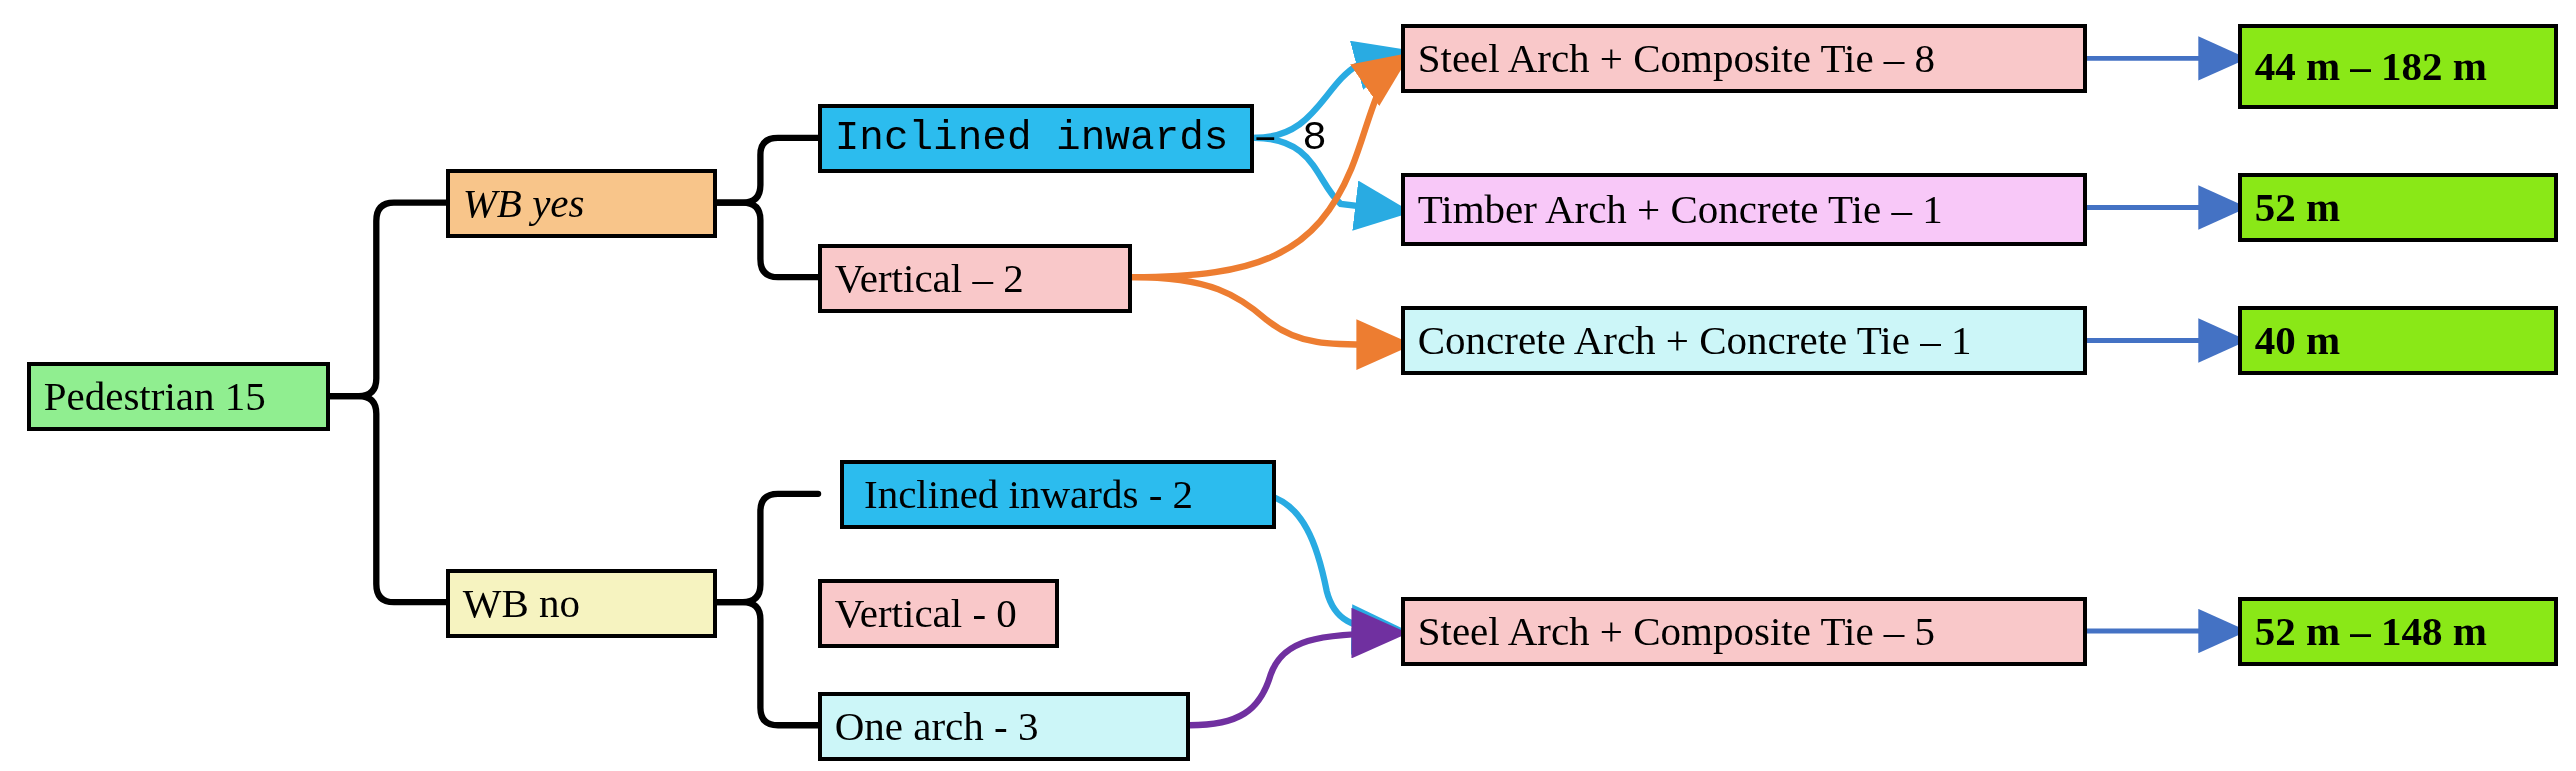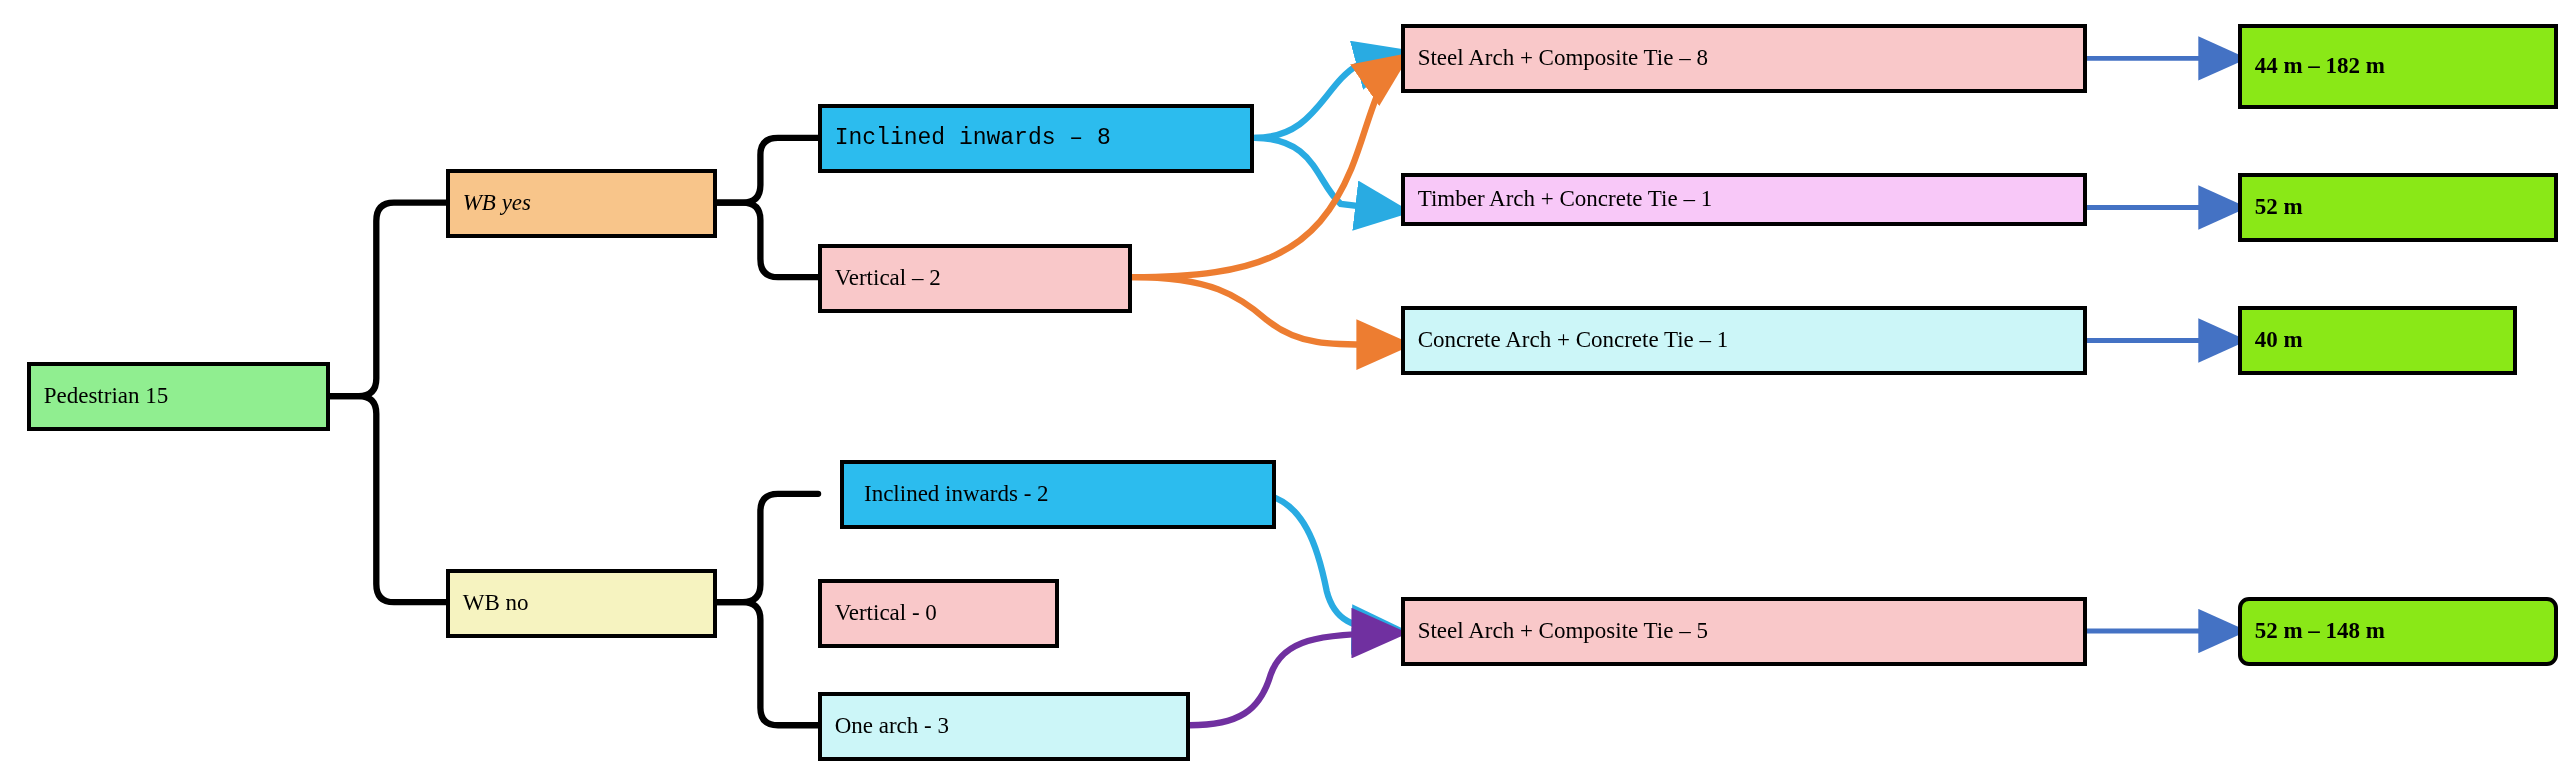--- a/index.html
+++ b/index.html
@@ -2,21 +2,21 @@
 <html style="font-size:11.3px"><head>
 <meta charset="utf-8">
 <style>
   html,body{margin:0;padding:0;background:#ffffff;}
   body{width:2576px;height:771px;overflow:hidden;
        font-family:"Liberation Serif","DejaVu Serif",serif;}
   #stage{position:relative;width:2576px;height:771px;background:#fff;}
   svg.links{position:absolute;left:0;top:0;width:2576px;height:771px;overflow:visible;}
   .node{position:absolute;box-sizing:border-box;border:4.2px solid #000;
         display:flex;align-items:center;color:#000;
-        font-size:23px;line-height:1.05;white-space:nowrap;
+        font-size:41px;line-height:1.05;white-space:nowrap;
         padding-left:12.7px;z-index:5;}
   .node.bold{font-weight:bold;}
   .nd-root{background:#90EE90;}
   .nd-orange{background:#F8C58A;}
   .nd-yellow{background:#F6F3C0;}
   .nd-blue{background:#2CBCEE;}
   .nd-pink{background:#F9C8C9;}
   .nd-cyan{background:#CCF6F8;}
   .nd-magenta{background:#F8C8F8;}
   .nd-green{background:#8AE817;}
@@ -128,42 +128,42 @@
   </div>
 
   <div class="node nd-cyan" style="left:818px;top:692px;width:372px;height:69px;">
     <span>One arch - 3</span>
   </div>
 
   <div class="node nd-pink" style="left:1401px;top:24px;width:686px;height:69px;">
     <span>Steel Arch + Composite Tie – 8</span>
   </div>
 
-  <div class="node nd-magenta" style="left:1401px;top:173px;width:686px;height:53px;">
+  <div class="node nd-magenta" style="left:1401px;top:173px;width:686px;height:73px;">
     <span>Timber Arch + Concrete Tie – 1</span>
   </div>
 
   <div class="node nd-cyan" style="left:1401px;top:306px;width:686px;height:69px;">
     <span>Concrete Arch + Concrete Tie – 1</span>
   </div>
 
   <div class="node nd-pink" style="left:1401px;top:597px;width:686px;height:69px;">
     <span>Steel Arch + Composite Tie – 5</span>
   </div>
 
   <div class="node nd-green bold" style="left:2238px;top:24px;width:320px;height:85px;">
     <span>44 m – 182 m</span>
   </div>
 
   <div class="node nd-green bold" style="left:2238px;top:173px;width:320px;height:69px;">
     <span>52 m</span>
   </div>
 
-  <div class="node nd-green bold" style="left:2238px;top:306px;width:279px;height:69px;">
+  <div class="node nd-green bold" style="left:2238px;top:306px;width:320px;height:69px;">
     <span>40 m</span>
   </div>
 
-  <div class="node nd-green bold" style="left:2238px;top:597px;width:320px;height:69px;border-radius:11px;">
+  <div class="node nd-green bold" style="left:2238px;top:597px;width:320px;height:69px;">
     <span>52 m – 148 m</span>
   </div>
 
 </div>
 
 
 </body></html>

